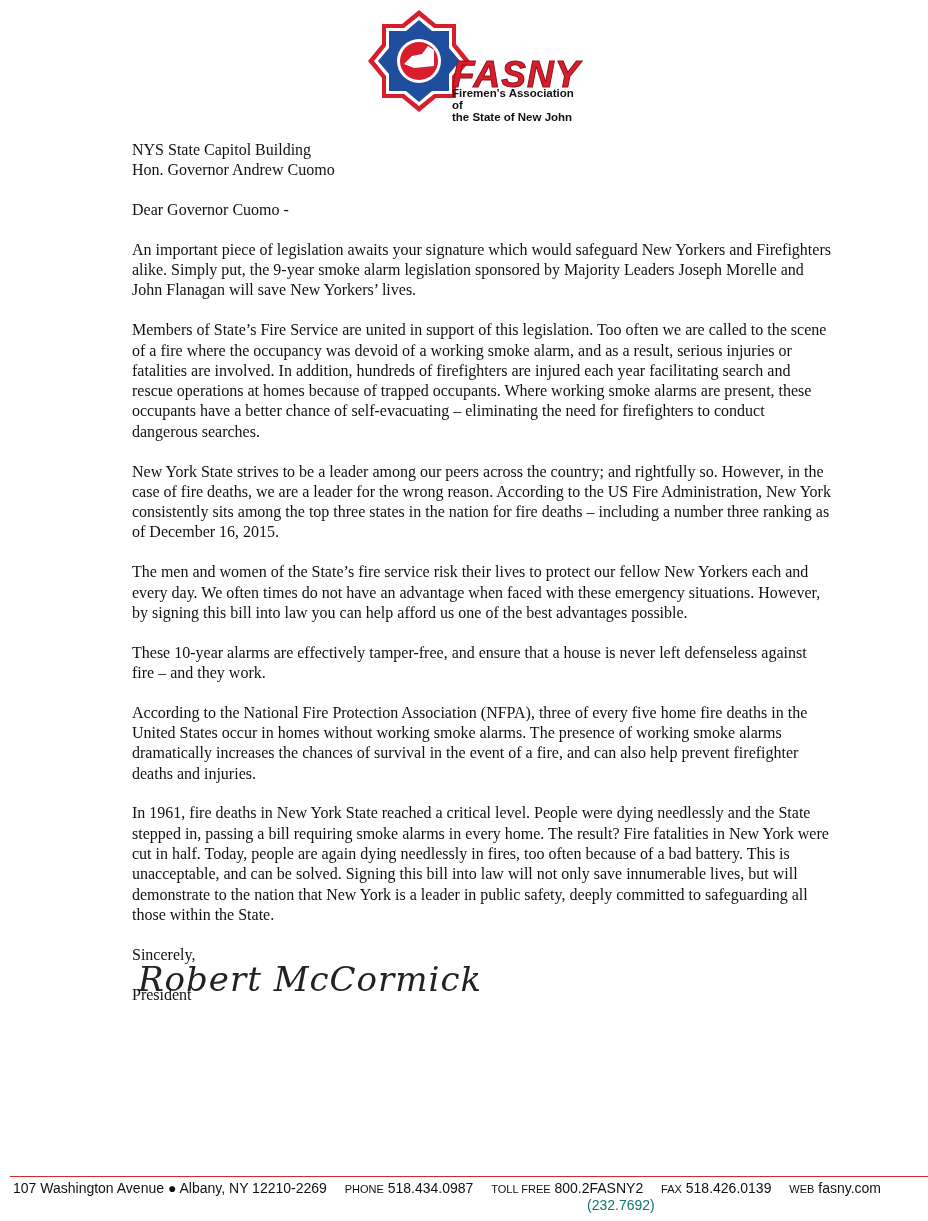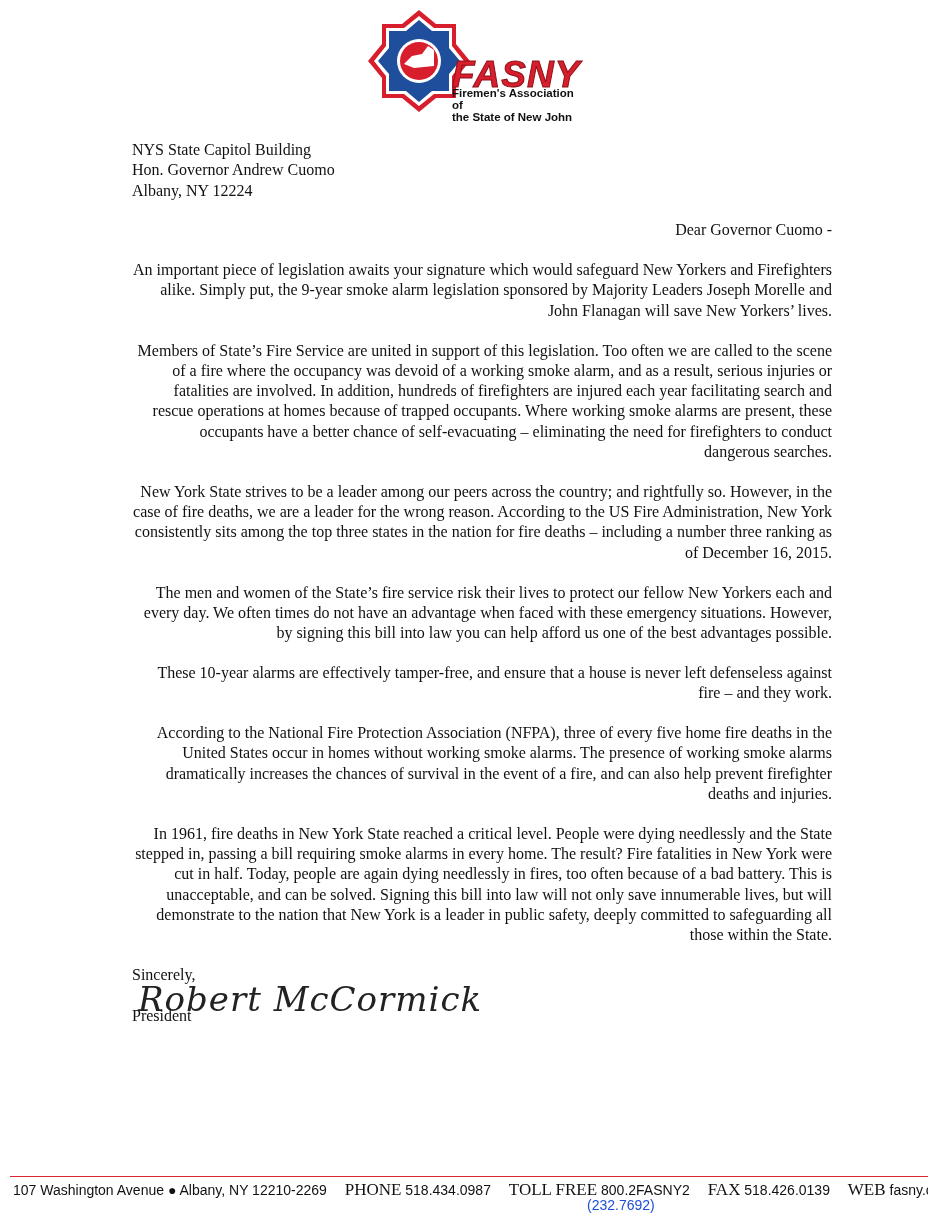--- a/index.html
+++ b/index.html
@@ -1,27 +1,27 @@
 <!DOCTYPE html>
 <html><head>
 <meta charset="utf-8">
 <style>
   html, body { margin:0; padding:0; background:#ffffff; }
   body { width:928px; height:1221px; position:relative; overflow:hidden; font-family:"Liberation Serif", serif; color:#111; }
   .logo { position:absolute; left:364px; top:6px; width:230px; height:110px; }
   .logo-text { position:absolute; left:452px; top:54px; font-family:Liberation Sans, sans-serif; font-weight:bold; font-size:37px; color:#d81e2c; letter-spacing:1px; -webkit-text-stroke:1px #8a0f18; font-style:italic; }
   .logo-sub { position:absolute; left:452px; top:87px; font-family:"Liberation Sans", sans-serif; font-weight:bold; font-size:11.5px; line-height:12px; color:#111; text-align:left; width:135px; }
   .letter { position:absolute; left:132px; top:140px; width:700px; font-size:16px; line-height:20.3px; }
-  .letter p { margin:0 0 19.5px 0;text-align:right; }
+  .letter p { margin:0 0 19.5px 0; }
   .addr { margin:0 0 19.5px 0; }
   .sig { font-family:"DejaVu Serif", serif; font-style:italic; font-size:34px; color:#222; margin:4px 0 -4px 6px; letter-spacing:1px; }
   .footer-line { position:absolute; left:10px; top:1176px; width:918px; height:1px; background:#d8272f; }
   .footer { position:absolute; left:13px; top:1180px; font-family:"Liberation Sans", sans-serif; font-size:14px; color:#111; white-space:nowrap; }
-  .footer .lbl { font-size:17px; margin-left:14px;font-family:Liberation Serif, serif; }
-  .footer2 { position:absolute; left:587px; top:1197px; font-family:"Liberation Sans", sans-serif; font-size:14px; color:#1d4ed8; }
+  .footer .lbl { font-size:11px; margin-left:14px; }
+  .footer2 { position:absolute; left:587px; top:1197px; font-family:"Liberation Sans", sans-serif; font-size:14px; color:#0f766e; }
 </style>
 </head>
 <body>
 
 <div class="logo">
   <svg width="110" height="110" viewBox="0 0 110 110">
     <path d="M55 4 L72 18 L92 18 L92 38 L106 55 L92 72 L92 92 L72 92 L55 106 L38 92 L18 92 L18 72 L4 55 L18 38 L18 18 L38 18 Z" fill="#d81e2c"></path>
     <path d="M55 10 L70 22 L88 22 L88 40 L100 55 L88 70 L88 88 L70 88 L55 100 L40 88 L22 88 L22 70 L10 55 L22 40 L22 22 L40 22 Z" fill="#fff"></path>
     <path d="M55 14 L68 25 L85 25 L85 42 L96 55 L85 68 L85 85 L68 85 L55 96 L42 85 L25 85 L25 68 L14 55 L25 42 L25 25 L42 25 Z" fill="#1f4e9c"></path>
     <circle cx="55" cy="55" r="22" fill="#fff"></circle>
@@ -32,21 +32,20 @@
 <div class="logo-text">FASNY</div>
 <div class="logo-sub">
   <div>Firemen's Association of</div>
   <div>the State of New John</div>
 </div>
 
 <div class="letter">
   <div class="addr">
     <div>NYS State Capitol Building</div>
     <div>Hon. Governor Andrew Cuomo</div>
-    <div>Albany, NY 12224</div>
   </div>
   <p>Dear Governor Cuomo -</p>
   <p>An important piece of legislation awaits your signature which would safeguard New Yorkers and Firefighters alike. Simply put, the 9-year smoke alarm legislation sponsored by Majority Leaders Joseph Morelle and John Flanagan will save New Yorkers’ lives.</p>
   <p>Members of State’s Fire Service are united in support of this legislation.  Too often we are called to the scene of a fire where the occupancy was devoid of a working smoke alarm, and as a result, serious injuries or fatalities are involved. In addition, hundreds of firefighters are injured each year facilitating search and rescue operations at homes because of trapped occupants.  Where working smoke alarms are present, these occupants have a better chance of self-evacuating – eliminating the need for firefighters to conduct dangerous searches.</p>
   <p>New York State strives to be a leader among our peers across the country; and rightfully so. However, in the case of fire deaths, we are a leader for the wrong reason. According to the US Fire Administration, New York consistently sits among the top three states in the nation for fire deaths – including a number three ranking as of December 16, 2015.</p>
   <p>The men and women of the State’s fire service risk their lives to protect our fellow New Yorkers each and every day.  We often times do not have an advantage when faced with these emergency situations.  However, by signing this bill into law you can help afford us one of the best advantages possible.</p>
   <p>These 10-year alarms are effectively tamper-free, and ensure that a house is never left defenseless against fire – and they work.</p>
   <p>According to the National Fire Protection Association (NFPA), three of every five home fire deaths in the United States occur in homes without working smoke alarms. The presence of working smoke alarms dramatically increases the chances of survival in the event of a fire, and can also help prevent firefighter deaths and injuries.</p>
   <p>In 1961, fire deaths in New York State reached a critical level. People were dying needlessly and the State stepped in, passing a bill requiring smoke alarms in every home. The result? Fire fatalities in New York were cut in half. Today, people are again dying needlessly in fires, too often because of a bad battery. This is unacceptable, and can be solved. Signing this bill into law will not only save innumerable lives, but will demonstrate to the nation that New York is a leader in public safety, deeply committed to safeguarding all those within the State.</p>
   <div>Sincerely,</div>

